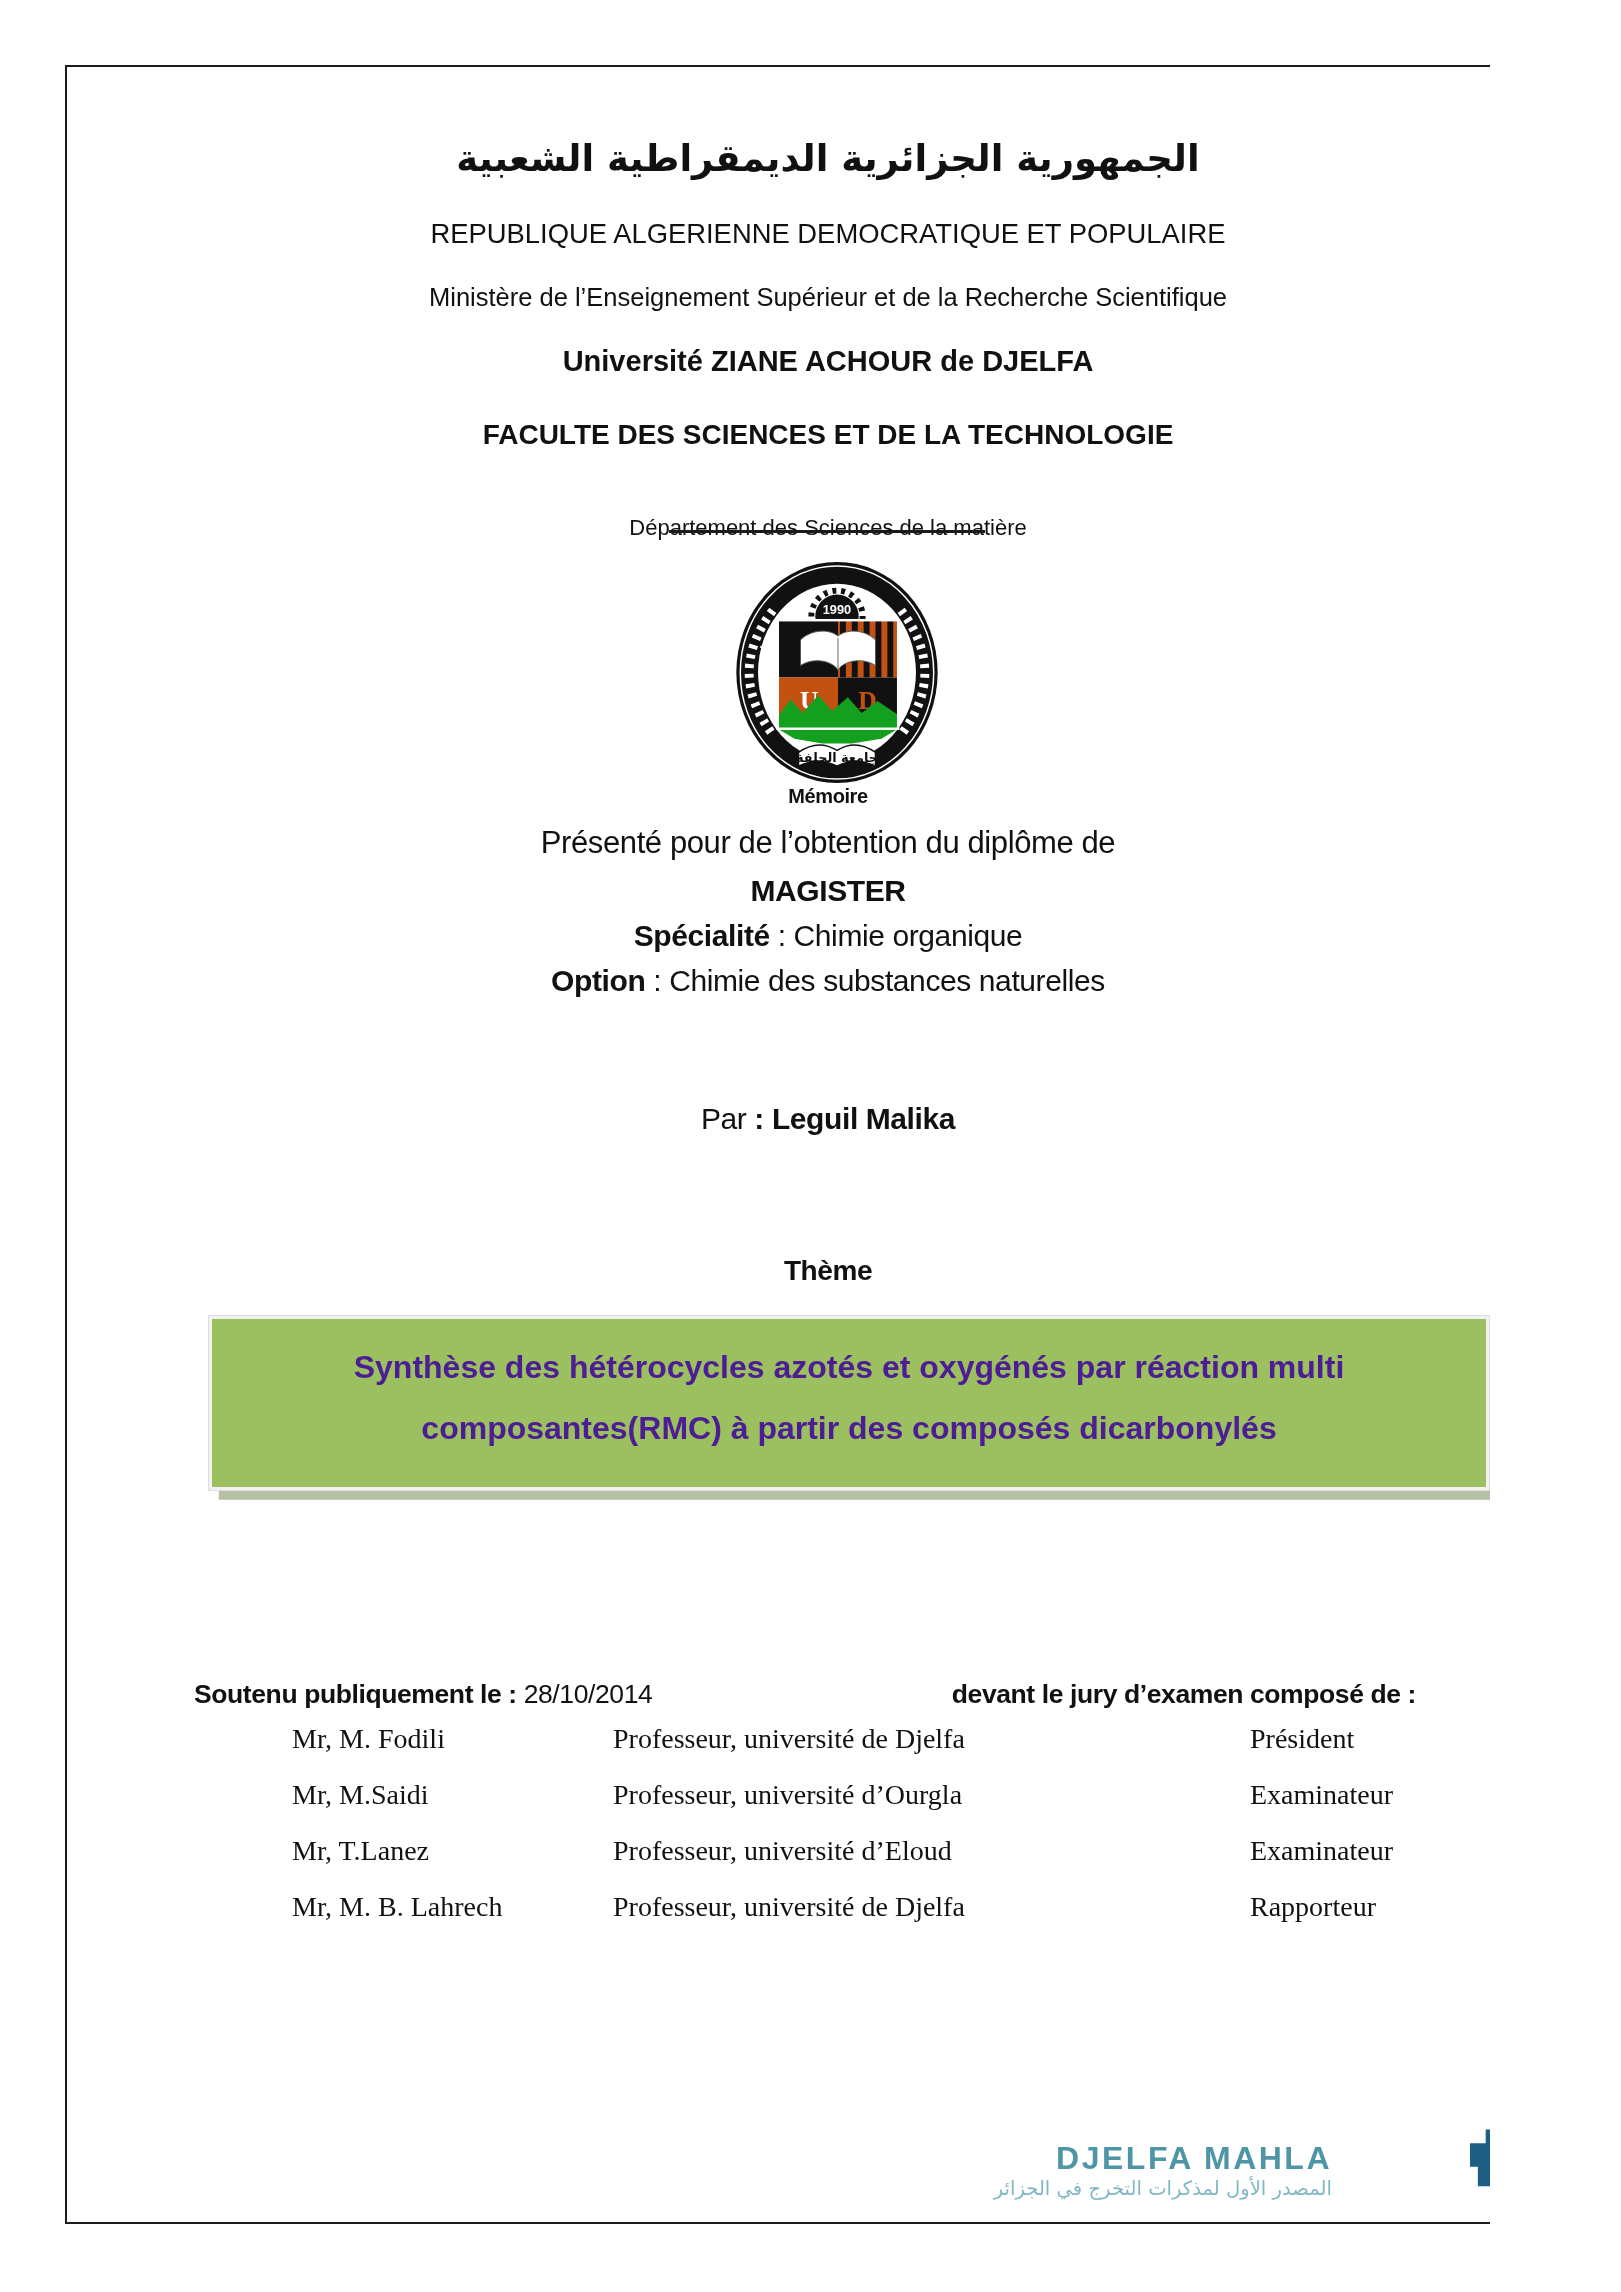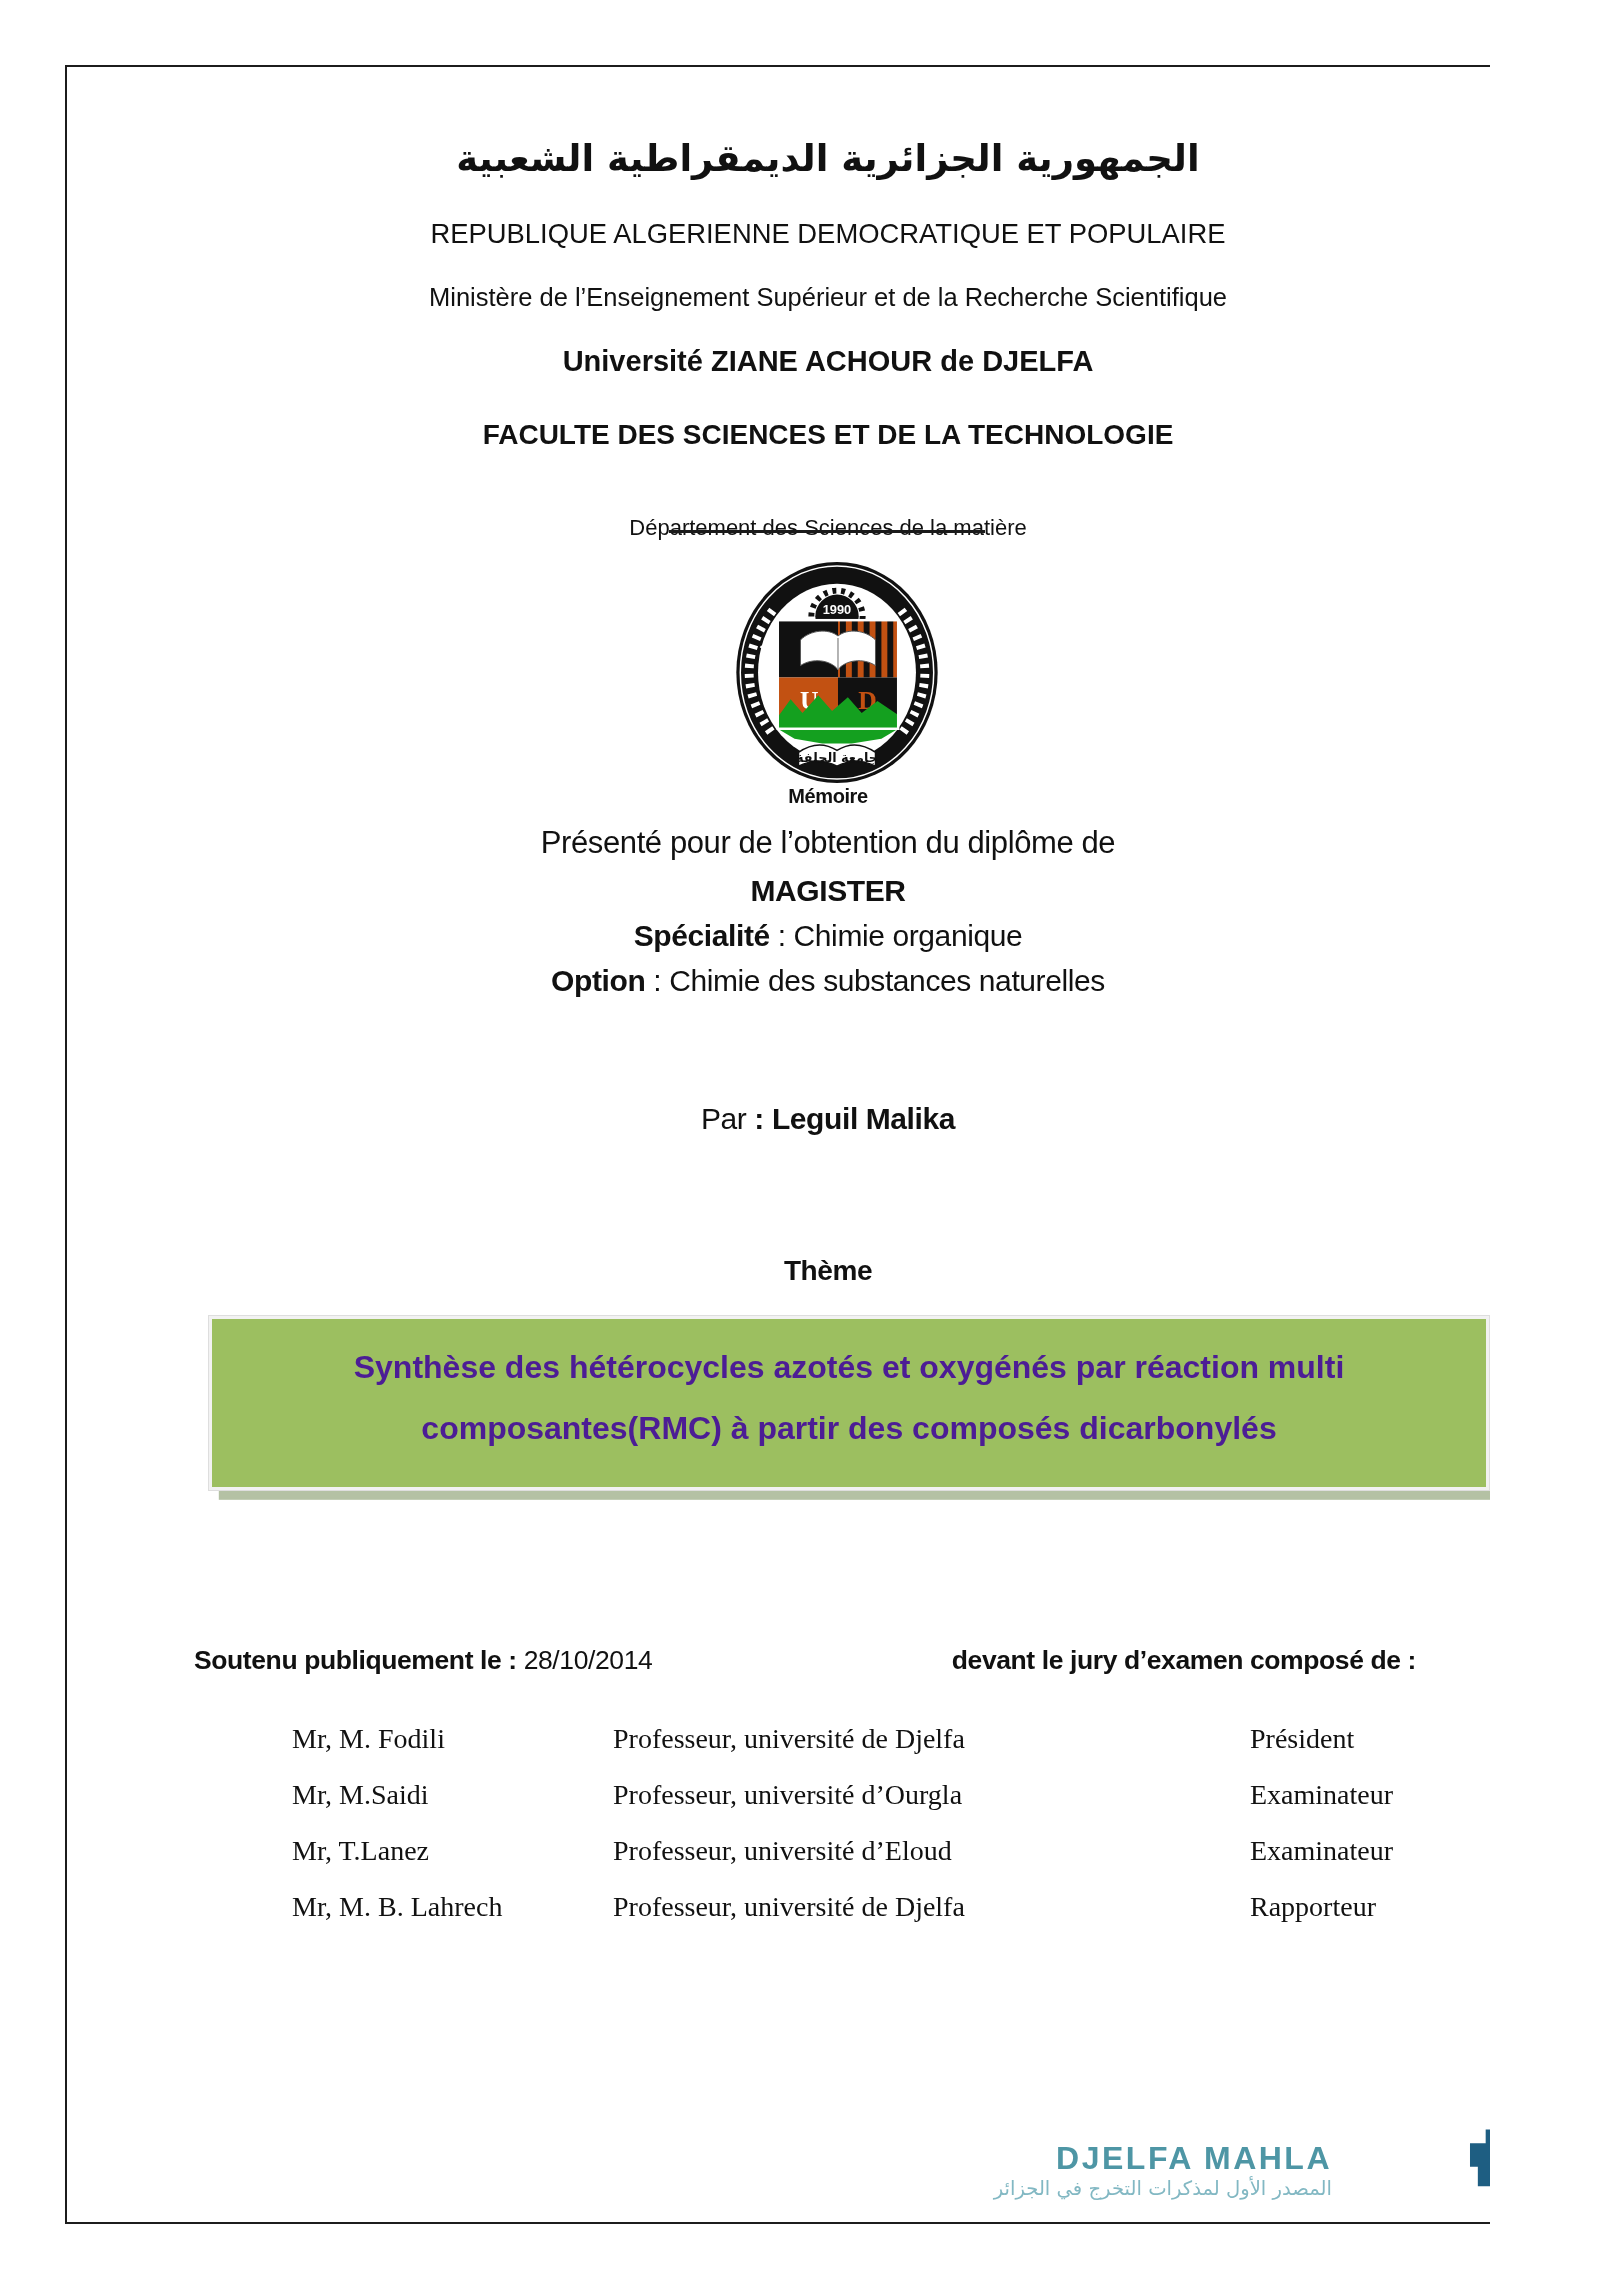--- a/index.html
+++ b/index.html
@@ -36,21 +36,21 @@
 
   .theme-box {
     position:absolute; left:209px; top:1316px; width:1280px; height:174px;
     background:#9cbf60; border:3.9px solid #f2f2f2; outline:1px solid #dedede;
     box-sizing:border-box; box-shadow:9.8px 9.8px 0 #b4c1a4;
     text-align:center; padding-top:17.6px;
   }
   .theme-box .t-line { font-size:32px; font-weight:bold; color:#4c1d95; line-height:61px; }
 
   .defense-row {
-    position:absolute; left:194px; top:1645px; width:1222px;
+    position:absolute; left:194px; top:1679px; width:1222px;
     display:flex; justify-content:space-between; font-size:26.5px;gap:26px;
   }
   .defense-row .date { font-weight:normal; }
 
   .jury {
     position:absolute; left:292px; top:1723px; width:1166px;
     font-family:"Liberation Serif", serif; font-size:28px;
   }
   .jury-row { display:grid; grid-template-columns:321px 637px 1fr; height:56px; align-items:start; }
 

